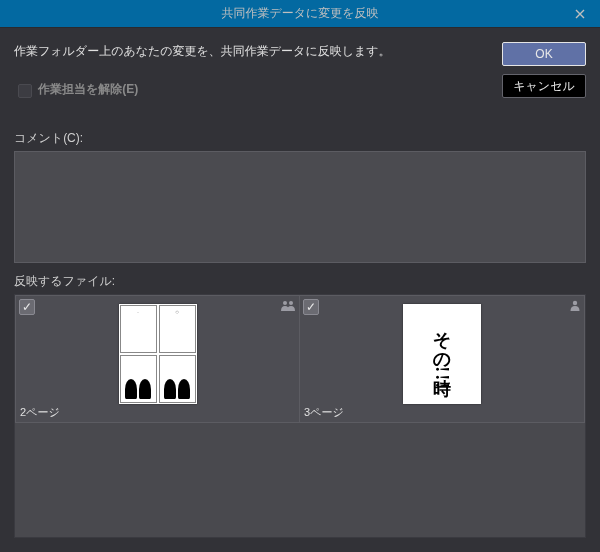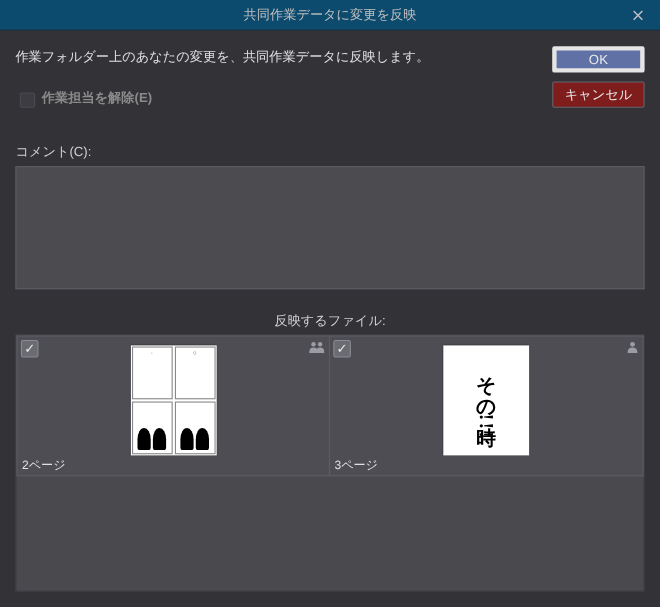--- a/index.html
+++ b/index.html
@@ -7,21 +7,21 @@
     width: 600px;
     height: 552px;
     background: #323237;
     font-family: "Meiryo", "Hiragino Kaku Gothic Pro", sans-serif;
     font-size: 12px;
     color: #d0d0d0;
     overflow: hidden;
   }
   .titlebar {
     height: 28px;
-    background: #0c4a6e;
+    background: #0369a1;
     display: flex;
     align-items: center;
     position: relative;
     border-bottom: 1px solid #2a2a2e;
   }
   .titlebar .title {
     position: absolute;
     left: 0; right: 0;
     text-align: center;
     color: #bfbfbf;
@@ -83,44 +83,44 @@
     display: flex;
     align-items: center;
     justify-content: center;
     font-size: 12px;
     border-radius: 2px;
     cursor: pointer;
     color: #e8e8e8;
   }
   .btn-primary {
     background: #6071a6;
-    border: 4px solid #e5e5e5;
+    border: 1px solid #e5e5e5;
   }
   .btn-secondary {
-    background: #7f1d1d;
+    background: #000000;
     border: 1px solid #64646c;
   }
   .label {
     color: #d0d0d0;
     font-size: 12px;
     margin-top: 32px;
     margin-bottom: 4px;
   }
   .comment-box {
     width: 100%;
     height: 112px;
     background: #4b4b50;
     border: 1px solid #5c5c62;
     color: #e0e0e0;
     resize: none;
     padding: 6px;
     font-family: inherit;
     font-size: 12px;
   }
-  .files-label { margin-top: 20px; text-align: center; }
+  .files-label { margin-top: 10px; }
   .files-pane {
     flex: 1;
     background: #49494e;
     border: 1px solid #3a3a40;
     display: flex;
     align-items: flex-start;
   }
   .file-tile {
     width: 50%;
     height: 128px;

